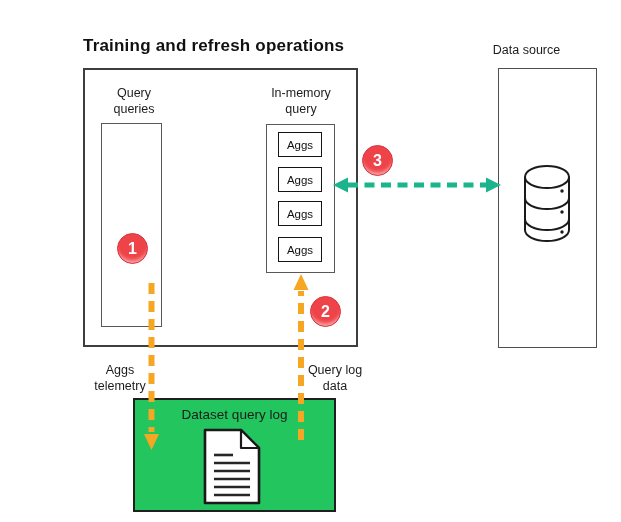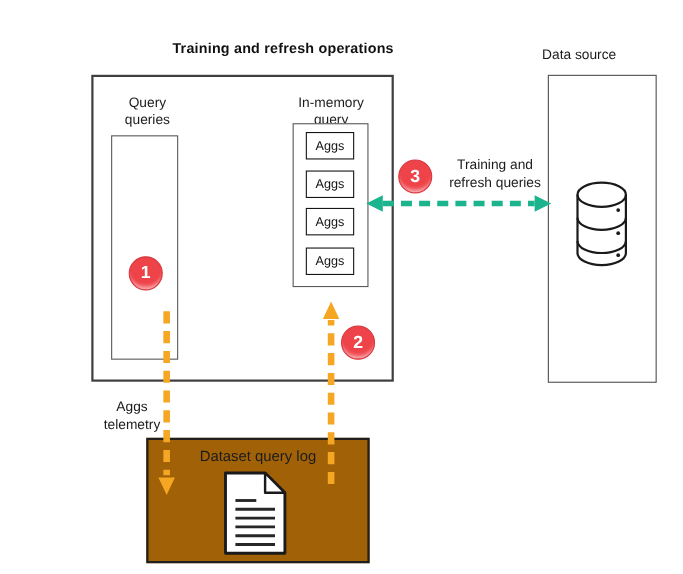--- a/index.html
+++ b/index.html
@@ -2,33 +2,33 @@
 <html style="--badge-red: #EE4348; --badge-red-border: #D93840; --arrow-orange: #F5A623; --arrow-green: #1CB48C;"><head>
 <meta charset="utf-8">
 <style>
   html,body{margin:0;padding:0;background:#fff;}
   .stage{
     position:relative;width:621px;height:522px;background:#ffffff;
     font-family:"Liberation Sans",sans-serif;color:#1f1f1f;overflow:hidden;
   }
   .abs{position:absolute;}
   .title{
-    left:83px;top:36px;width:275px;text-align:right;
-    font-size:13px;font-weight:bold;color:#111;letter-spacing:.2px;
+    left:83px;top:36px;width:275px;text-align:left;
+    font-size:17px;font-weight:bold;color:#111;letter-spacing:.2px;
   }
   .node-label{font-size:12.5px;line-height:1.28;text-align:center;color:#1c1c1c;}
   .outer-box{left:83px;top:68px;width:271px;height:275px;border:2px solid #3e3e3e;background:#fff;}
   .qe-box{left:101px;top:123px;width:59px;height:202px;border:1px solid #595959;background:#fff;}
-  .cache-box{left:266px;top:112px;width:67px;height:147px;border:1px solid #595959;background:#fff;text-align:center;}
+  .cache-box{left:266px;top:124px;width:67px;height:147px;border:1px solid #595959;background:#fff;text-align:center;}
   .agg{
     position:absolute;left:11px;width:42px;height:23px;border:1.5px solid #141414;
     display:flex;align-items:center;justify-content:center;font-size:11.5px;color:#111;background:#fff;
   }
   .ds-box{left:498px;top:68px;width:97px;height:278px;border:1px solid #4f4f4f;background:#fff;}
-  .dataset-box{left:133px;top:398px;width:199px;height:110px;border:2px solid #1f1f1f;background:#a16207;}
+  .dataset-box{left:133px;top:398px;width:199px;height:110px;border:2px solid #1f1f1f;background:#22c55e;}
   .dataset-label{position:absolute;left:0;top:7px;width:100%;text-align:center;font-size:13.5px;color:#1c1c1c;}
   .overlay{position:absolute;left:0;top:0;pointer-events:none;}
   .orange line{stroke:var(--arrow-orange);stroke-width:6;stroke-dasharray:11 7;}
   .orange polygon{fill:var(--arrow-orange);}
   .green line{stroke:var(--arrow-green);stroke-width:5;stroke-dasharray:10 6.5;}
   .green polygon{fill:var(--arrow-green);}
   .dbicon path,.dbicon ellipse{fill:none;stroke:#1a1a1a;stroke-width:2;}
   .dbicon circle{fill:#1a1a1a;stroke:none;}
   .docicon .page{fill:#fff;stroke:#1a1a1a;stroke-width:2.6;stroke-linejoin:round;}
   .docicon .fold{fill:#fff;stroke:#1a1a1a;stroke-width:2.2;stroke-linejoin:round;}
@@ -63,21 +63,21 @@
   </div>
 
   <div class="abs node-label" style="left:477px;top:42px;width:99px;">Data source</div>
   <div class="abs ds-box"></div>
 
   <div class="abs dataset-box">
     <div class="dataset-label">Dataset query log</div>
   </div>
 
   <div class="abs edge-label" style="left:88px;top:362px;width:64px;">Aggs telemetry</div>
-  <div class="abs edge-label" style="left:401px;top:142px;width:98px;">Training and refresh queries</div>
+  <div class="abs edge-label" style="left:304px;top:362px;width:62px;">Query log data</div>
 
   <svg class="overlay" width="621" height="522" viewBox="0 0 621 522">
     <g class="orange">
       <line x1="151.5" y1="283" x2="151.5" y2="432"></line>
       <polygon points="151.5,450 144,434 159,434"></polygon>
     </g>
     <g class="orange">
       <line x1="301" y1="440" x2="301" y2="291"></line>
       <polygon points="301,274 293.5,290 308.5,290"></polygon>
     </g>

